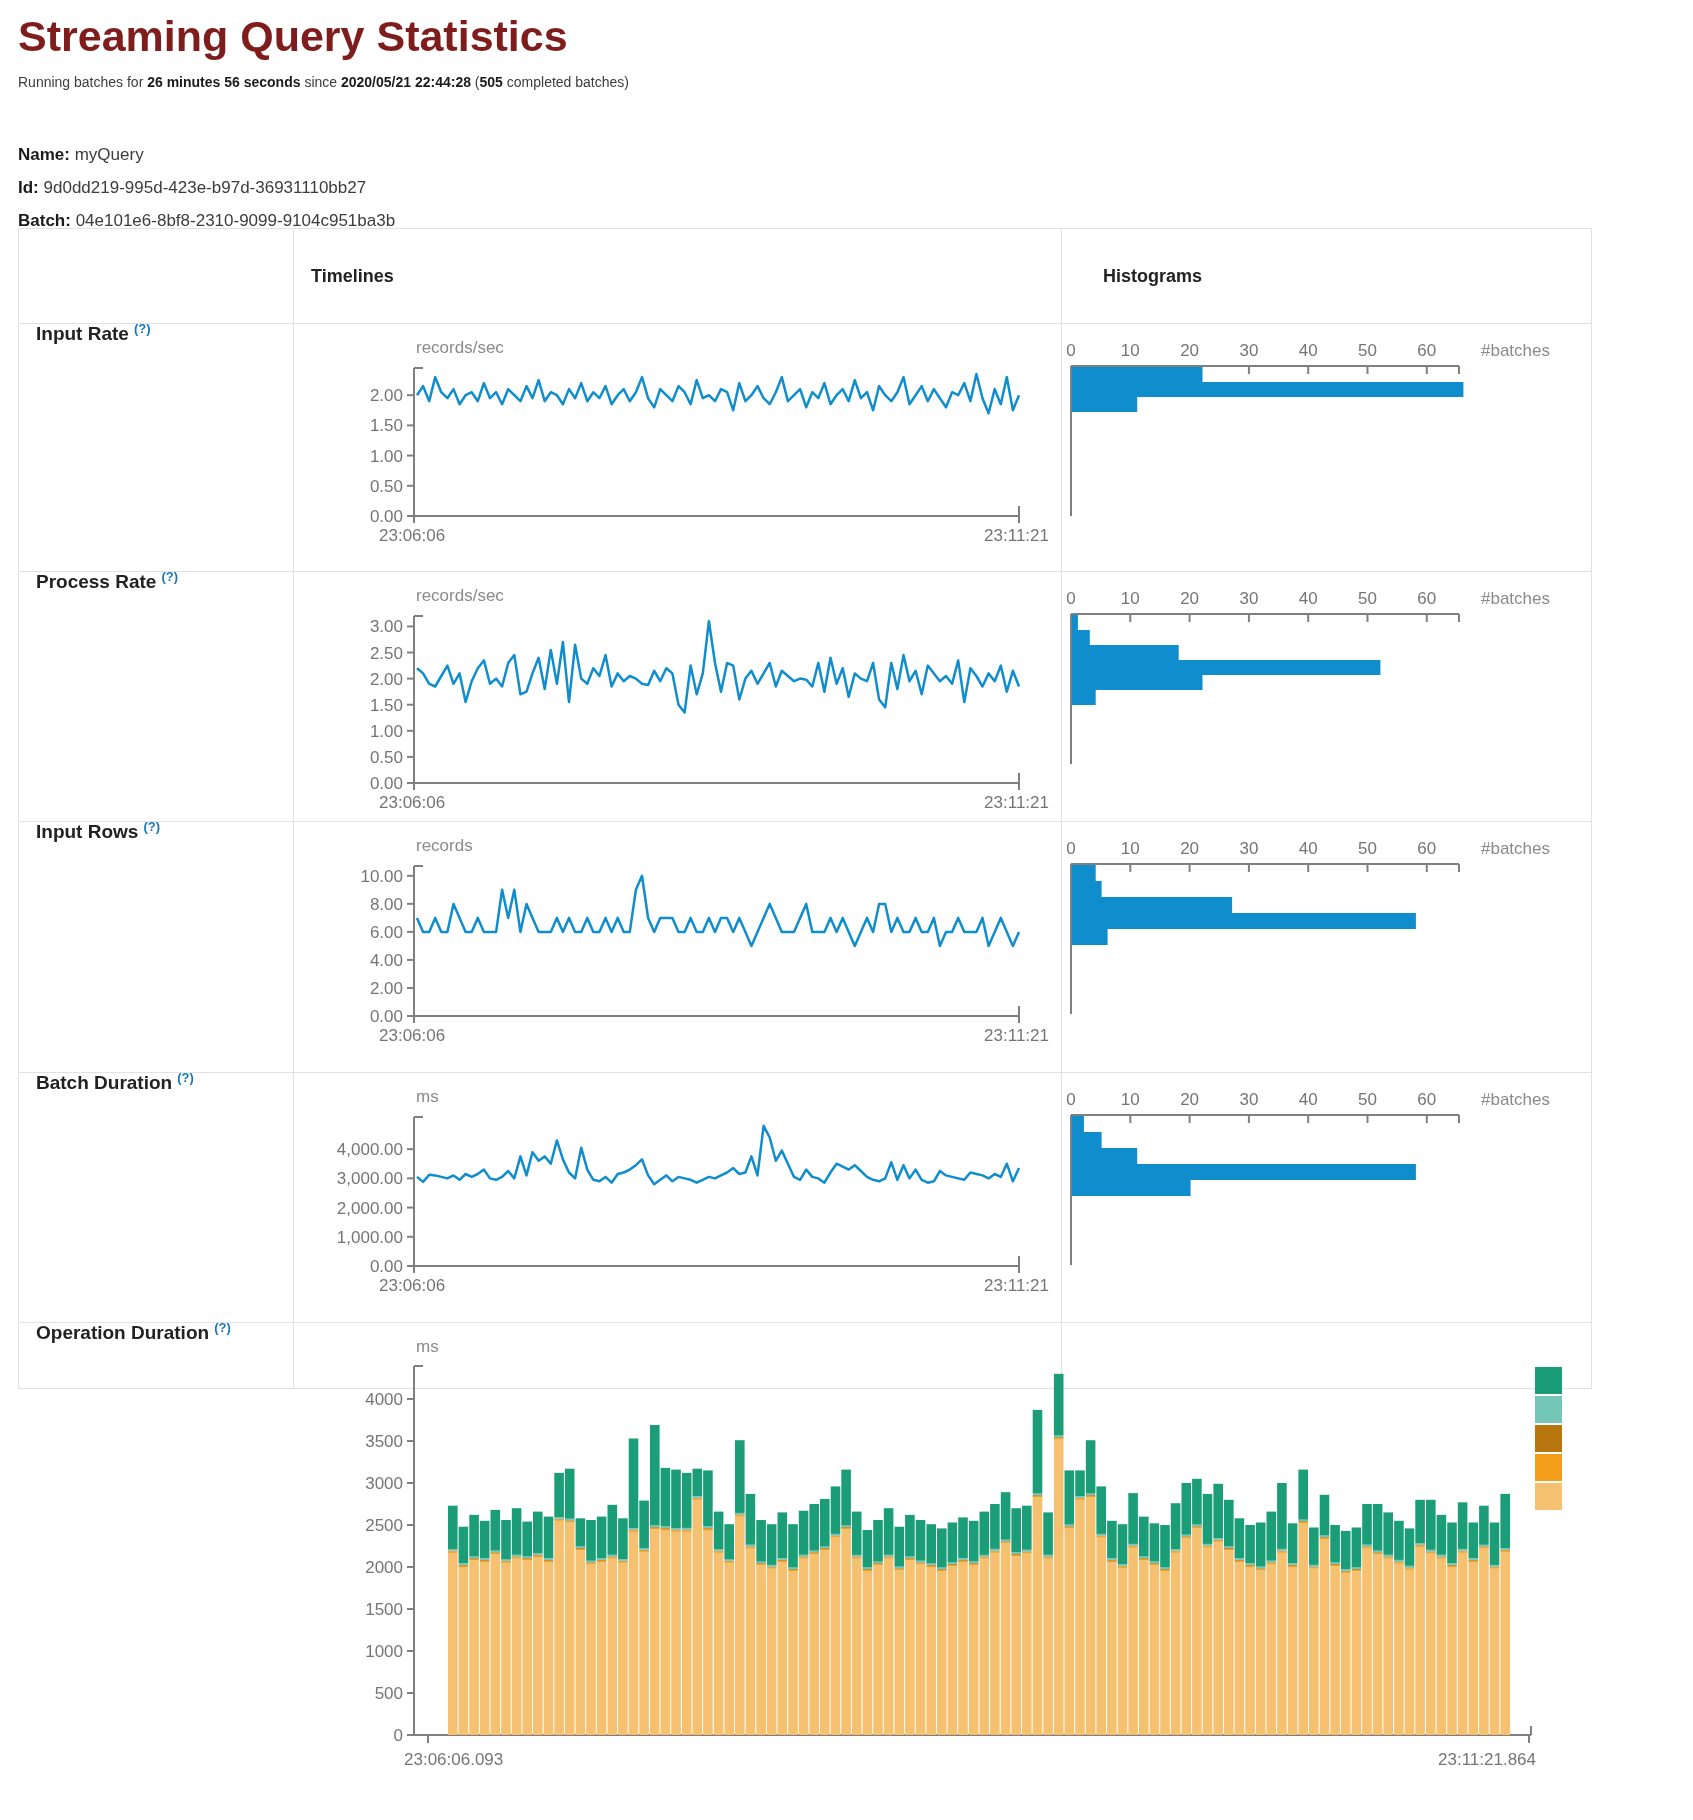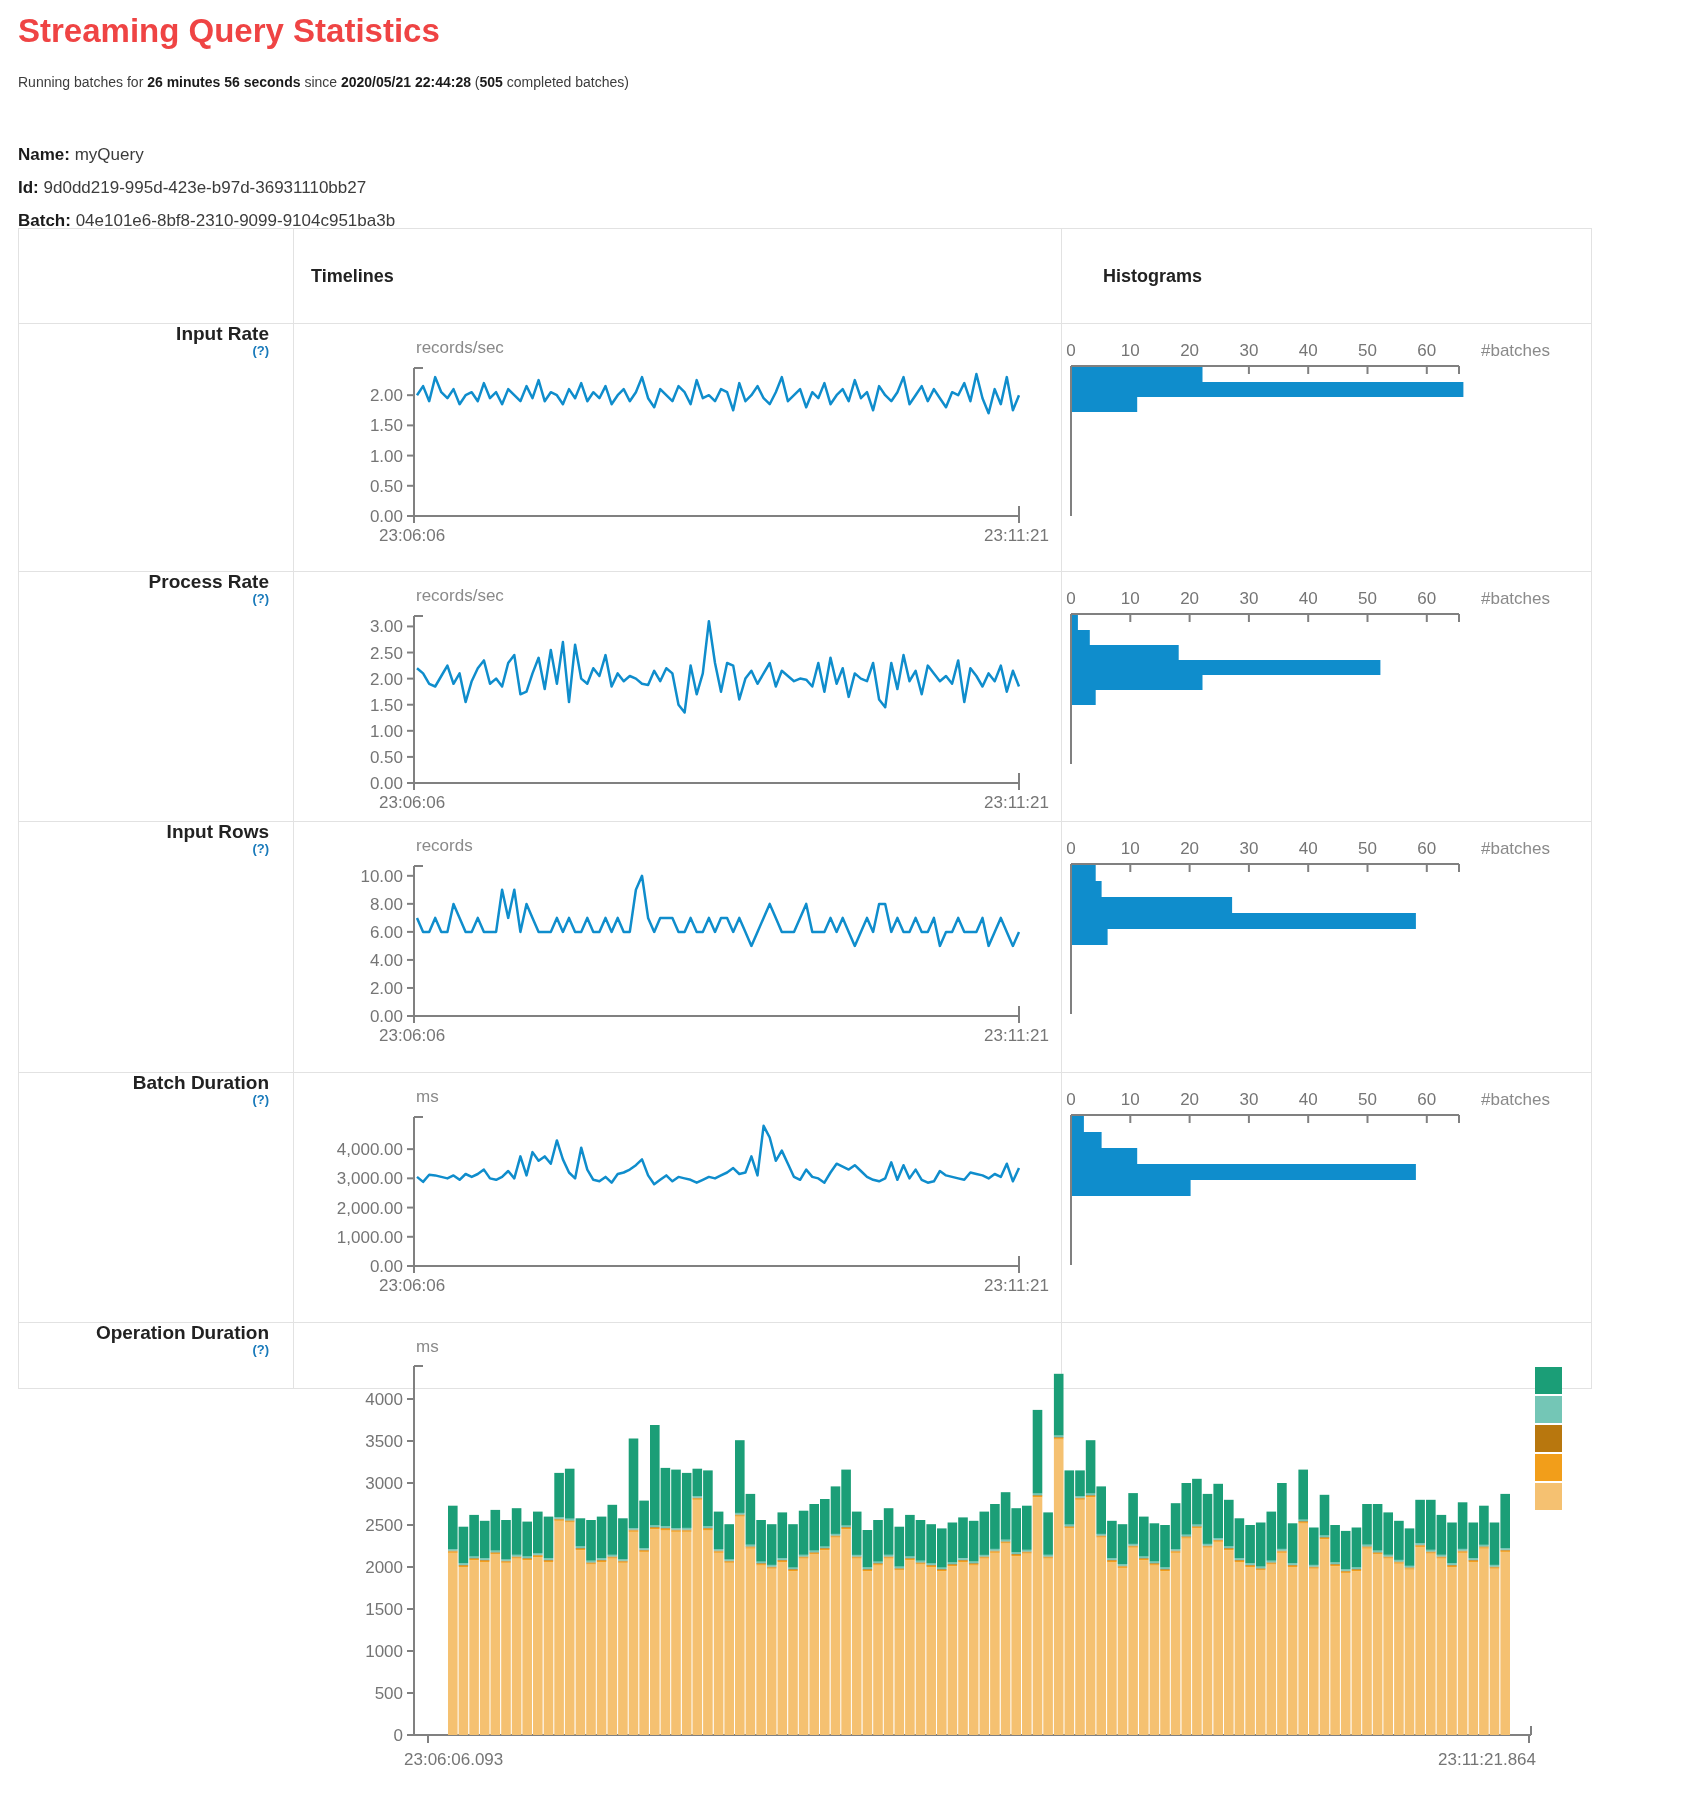--- a/index.html
+++ b/index.html
@@ -1,37 +1,37 @@
 <!DOCTYPE html>
 <html><head>
 <meta charset="utf-8">
 <style>
   html,body{margin:0;padding:0;background:#fff;}
   .page{position:relative;width:1693px;height:1820px;background:#fff;
         font-family:"Liberation Sans",sans-serif;color:#1b1b1b;overflow:hidden;}
-  .title{position:absolute;left:18px;top:12px;font-size:33px;font-weight:bold;color:#ef4444;margin:0;}
+  .title{position:absolute;left:18px;top:12px;font-size:43px;font-weight:bold;color:#7f1d1d;margin:0;}
   .subtitle{position:absolute;left:18px;top:74px;font-size:14px;color:#3c3c3c;margin:0;}
   .subtitle b{color:#1b1b1b;}
   .meta{position:absolute;left:18px;top:138px;font-size:17px;color:#3c3c3c;}
   .meta .mline{height:33px;line-height:33px;}
   .meta b{color:#1b1b1b;}
   .stats-table{position:absolute;left:18px;top:228px;width:1574px;height:1161px;
         border:1px solid #e2e2e2;box-sizing:border-box;}
   .vline{position:absolute;top:0;bottom:0;width:1px;background:#e2e2e2;}
   .hline{position:absolute;left:0;right:0;height:1px;background:#e2e2e2;}
   .hdr{position:absolute;top:0;height:94px;display:flex;align-items:center;
         font-size:18px;font-weight:bold;color:#222;}
   .row{position:absolute;left:0;width:1574px;}
   .r0{top:94px;height:248px;}
   .r1{top:342px;height:250px;}
   .r2{top:592px;height:251px;}
   .r3{top:843px;height:250px;}
   .r4{top:1093px;height:494px;}
-  .row-label{position:absolute;left:0;top:0;bottom:0;width:250px;display:flex;
-        align-items:flex-end;font-size:19px;font-weight:bold;color:#222;flex-direction:column;}
+  .row-label{position:absolute;left:17px;top:0;bottom:0;width:250px;display:flex;
+        align-items:flex-start;font-size:19px;font-weight:bold;color:#222;}
   .row-label sup{font-size:13px;color:#1779ba;font-weight:bold;margin-left:5px;position:relative;top:-2px;}
   svg{position:absolute;overflow:visible;}
   svg.timeline{left:274px;top:0;}
   svg.histogram{left:1042px;top:0;}
   svg.opchart{left:274px;top:0;}
   .t-lab{font-size:17px;fill:#757575;}
   .t-title{font-size:17px;fill:#8a8a8a;}
 </style>
 </head>
 <body>

